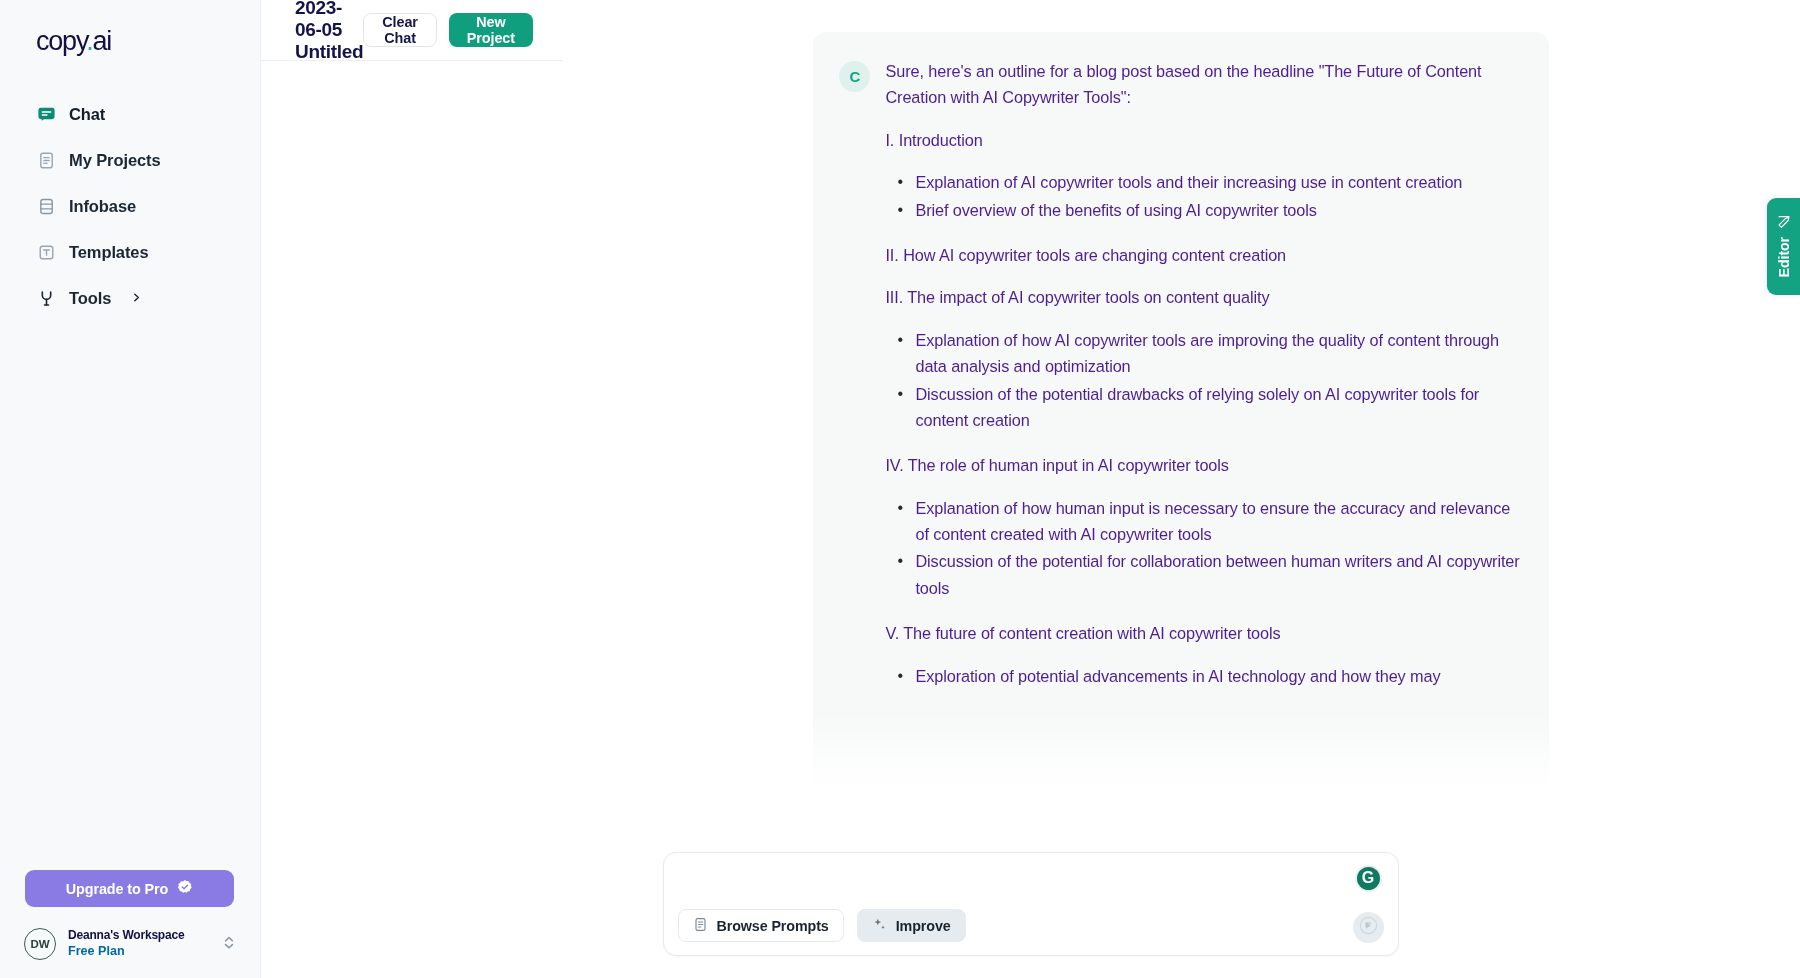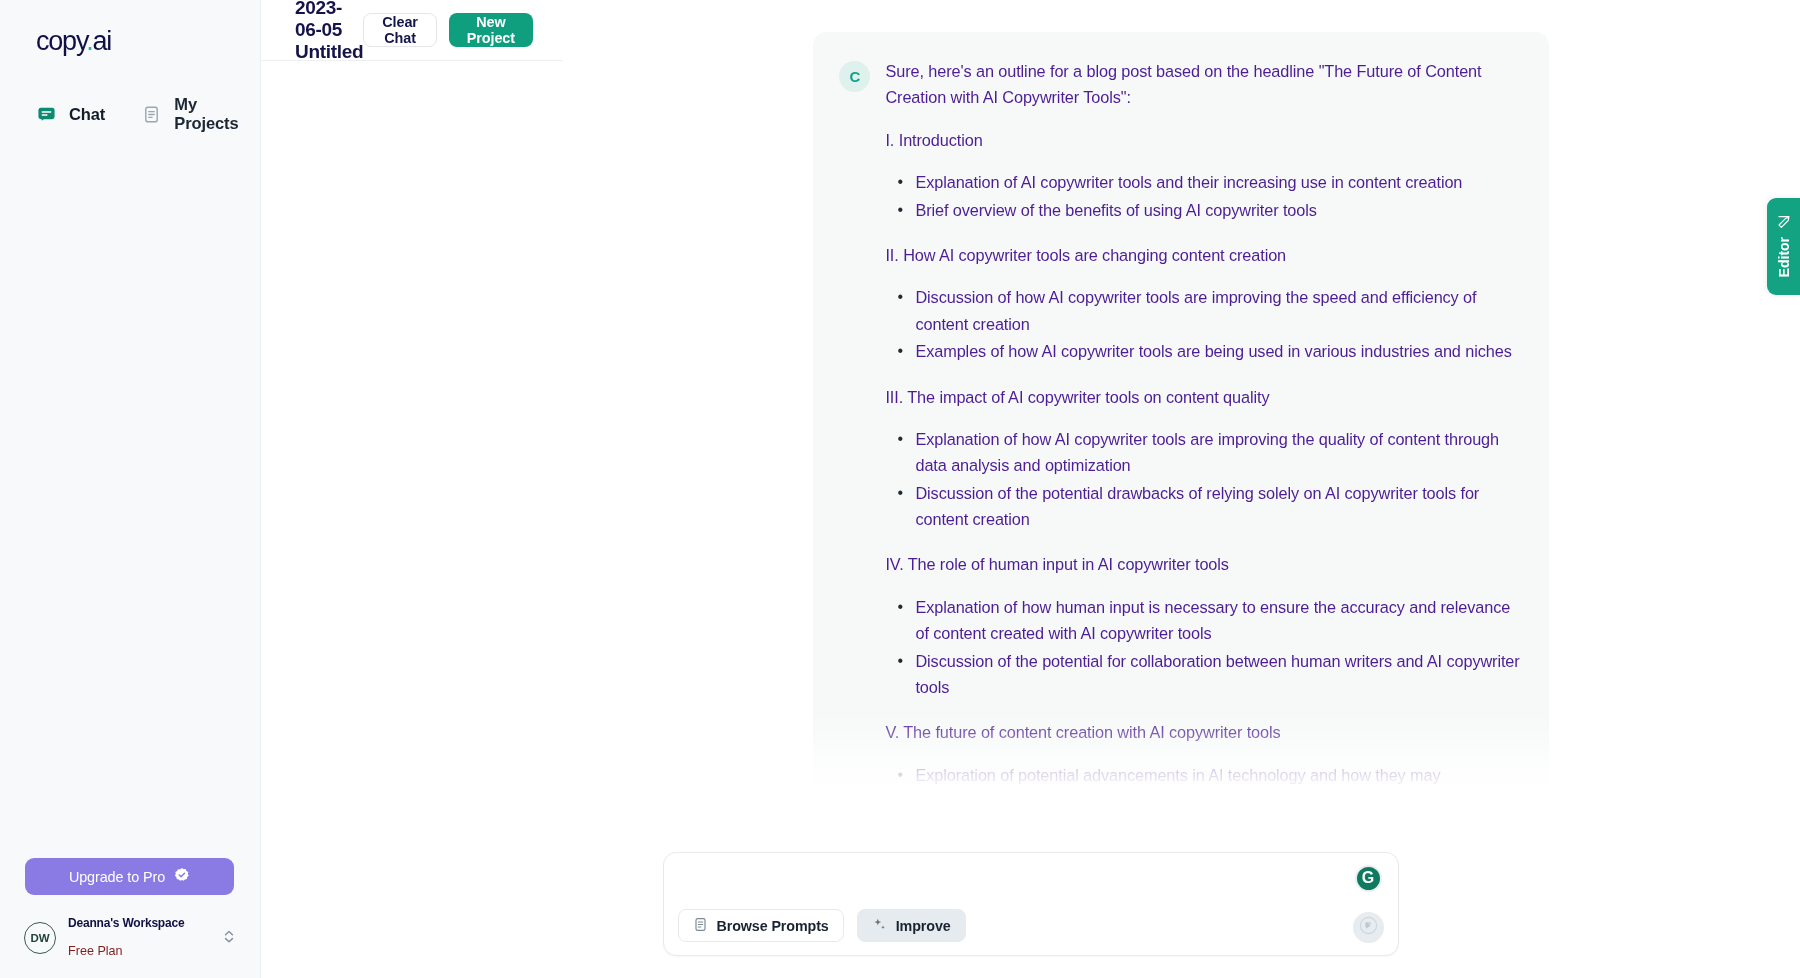--- a/index.html
+++ b/index.html
@@ -19,52 +19,52 @@
     display: flex; flex-direction: column;
     position: relative;
   }
   .logo-wrap { padding: 28px 0 0 36px; }
   .logo {
     font-size: 27px; font-weight: 400; letter-spacing: -1.2px;
     color: #111046; line-height: 1;
   }
   .logo .dot { color: #1fb6a0; }
 
-  .nav { margin-top: 36px; display: flex; flex-direction: row; }
+  .nav { margin-top: 36px; display: flex; flex-direction: column; }
   .nav-item {
     display: flex; align-items: center; gap: 13px;
     height: 46px; padding: 0 0 0 37px; cursor: pointer;
   }
   .nav-item .nav-label {
     font-size: 16.5px; font-weight: 600; color: #1b2733; letter-spacing: -0.1px;
   }
   .nav-item.active .nav-label { color: #131d29; }
   .nav-ico { width: 19px; height: 19px; display:block; flex:0 0 19px; }
   .chev { margin-left: 7px; display: block; }
 
   .side-bottom { margin-top: auto; padding: 0 0 18px 0; }
   .upgrade {
     margin: 0 26px 0 25px; height: 37px; border-radius: 9px;
     background: #8a7ae4; color: #fff;
     display: flex; align-items: center; justify-content: center; gap: 9px;
-    font-size: 14.4px; font-weight: 400; cursor: pointer; letter-spacing:-0.1px;
+    font-size: 14.4px; font-weight: 700; cursor: pointer; letter-spacing:-0.1px;
   }
   .workspace {
     margin-top: 21px; padding: 0 24px 0 24px;
     display: flex; align-items: center; gap: 12px; cursor: pointer;
   }
   .avatar-ws {
     width: 32px; height: 32px; flex: 0 0 32px; border-radius: 50%;
     border: 1.3px solid #3b5b52; color: #23423a;
     display: flex; align-items: center; justify-content: center;
     font-size: 11.5px; font-weight: 600; letter-spacing: -0.2px;
   }
   .ws-text { line-height: 1.25; }
   .ws-name { font-size: 12px; font-weight: 700; color: #111046; letter-spacing: -0.2px; }
-  .ws-plan { font-size: 12.6px; color: #7f1d1d; margin-top: 13px; }
+  .ws-plan { font-size: 12.6px; color: #0369a1; margin-top: 1px; font-weight: bold; }
   .ws-caret { margin-left: auto; }
 
   
   .main { flex: 1 1 auto; position: relative; height: 978px; background: #fff; display:flex; flex-direction:row; }
   .topbar {
     height: 61px; flex: 0 0 61px;
     border-bottom: 1px solid #edf0f2;
     display: flex; align-items: center;
     padding: 0 30px 0 34px;
   }
@@ -276,24 +276,20 @@
           <div class="msg-body">
             <p>Sure, here's an outline for a blog post based on the headline "The Future of Content Creation with AI Copywriter Tools":</p>
 
             <p class="sec-head">I. Introduction</p>
             <ul>
               <li>Explanation of AI copywriter tools and their increasing use in content creation</li>
               <li>Brief overview of the benefits of using AI copywriter tools</li>
             </ul>
 
             <p class="sec-head">II. How AI copywriter tools are changing content creation</p>
-            <ul>
-              <li>Discussion of how AI copywriter tools are improving the speed and efficiency of content creation</li>
-              <li>Examples of how AI copywriter tools are being used in various industries and niches</li>
-            </ul>
 
             <p class="sec-head">III. The impact of AI copywriter tools on content quality</p>
             <ul>
               <li>Explanation of how AI copywriter tools are improving the quality of content through data analysis and optimization</li>
               <li>Discussion of the potential drawbacks of relying solely on AI copywriter tools for content creation</li>
             </ul>
 
             <p class="sec-head">IV. The role of human input in AI copywriter tools</p>
             <ul>
               <li>Explanation of how human input is necessary to ensure the accuracy and relevance of content created with AI copywriter tools</li>

